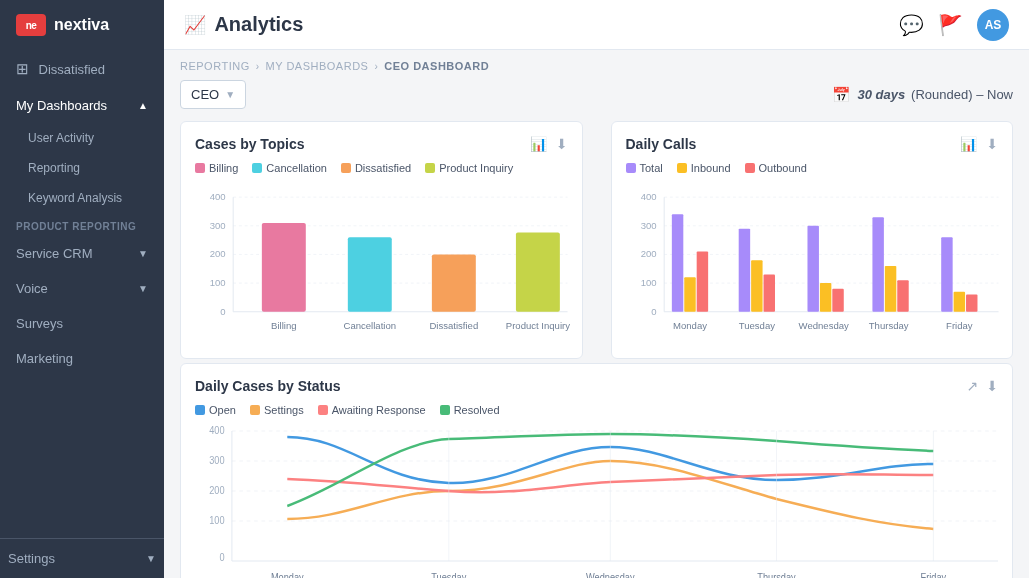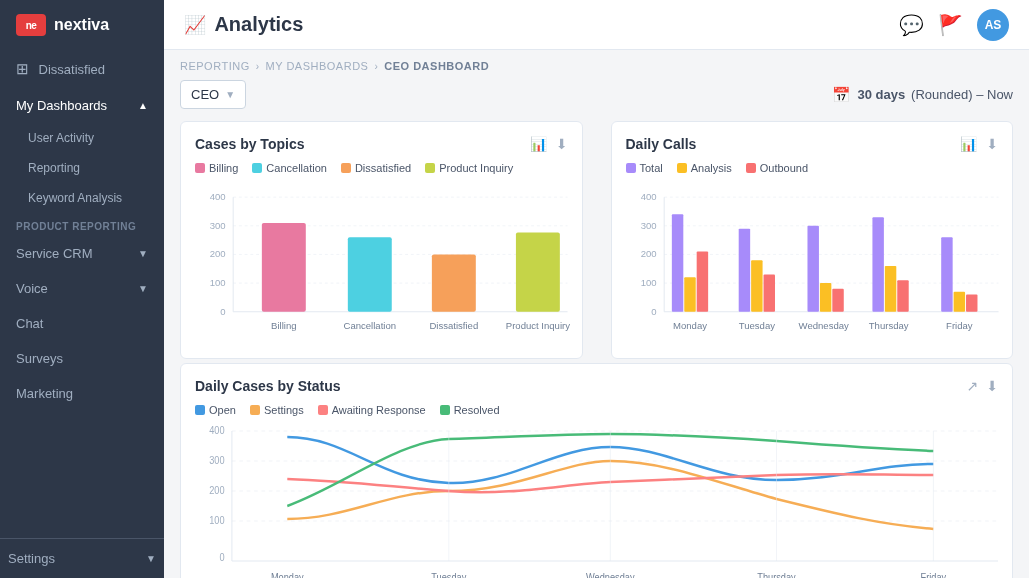--- a/index.html
+++ b/index.html
@@ -40,21 +40,21 @@
     .breadcrumb { display: flex; align-items: center; gap: 6px; font-size: 11px; color: #a0aec0; text-transform: uppercase; letter-spacing: 0.5px; margin-bottom: 8px; }
     .breadcrumb-sep { font-size: 10px; }
     .breadcrumb-active { color: #718096; font-weight: 600; }
 
     
     .toolbar { display: flex; align-items: center; justify-content: space-between; margin-bottom: 12px; }
     .dropdown-select { display: flex; align-items: center; gap: 6px; border: 1px solid #cbd5e0; border-radius: 4px; padding: 6px 10px; background: white; font-size: 13px; color: #2d3748; cursor: pointer; }
     .dropdown-arrow { font-size: 10px; color: #a0aec0; }
     .date-range { display: flex; align-items: center; gap: 6px; font-size: 13px; color: #4a5568; }
     .date-range-icon { font-size: 15px; color: #718096; }
-    .date-bold { font-weight: 600; }
+    .date-bold { font-weight: 600; font-style: italic; }
 
     
     .charts-top { display: grid; grid-template-columns: 1fr 1fr; gap: 28px; margin-bottom: 4px; }
     .chart-card { background: white; border-radius: 6px; border: 1px solid #e2e8f0; padding: 14px; }
     .chart-header { display: flex; align-items: center; justify-content: space-between; margin-bottom: 10px; }
     .chart-title { font-size: 14px; font-weight: 600; color: #2d3748; }
     .chart-actions { display: flex; gap: 8px; }
     .chart-action-btn { font-size: 14px; color: #a0aec0; cursor: pointer; background: none; border: none; }
     .legend { display: flex; gap: 14px; flex-wrap: wrap; margin-bottom: 10px; }
     .legend-item { display: flex; align-items: center; gap: 4px; font-size: 11px; color: #4a5568; }
@@ -111,25 +111,20 @@
     <span class="sidebar-chevron">▼</span>
   </div>
   <div class="sidebar-item">
     <div class="sidebar-item-inner">
       <span>Voice</span>
     </div>
     <span class="sidebar-chevron">▼</span>
   </div>
   <div class="sidebar-item">
     <div class="sidebar-item-inner">
-      <span>Chat</span>
-    </div>
-  </div>
-  <div class="sidebar-item">
-    <div class="sidebar-item-inner">
       <span>Surveys</span>
     </div>
   </div>
   <div class="sidebar-item">
     <div class="sidebar-item-inner">
       <span>Marketing</span>
     </div>
   </div>
 
   <div class="sidebar-bottom">
@@ -244,21 +239,21 @@
             <button class="chart-action-btn">⬇</button>
           </div>
         </div>
         <div class="legend">
           <div class="legend-item">
             <div class="legend-dot" style="background:#a78bfa"></div>
             <span>Total</span>
           </div>
           <div class="legend-item">
             <div class="legend-dot" style="background:#fbbf24"></div>
-            <span>Analysis</span>
+            <span>Inbound</span>
           </div>
           <div class="legend-item">
             <div class="legend-dot" style="background:#f87171"></div>
             <span>Outbound</span>
           </div>
         </div>
         <div class="chart-area">
           <svg width="100%" height="160" viewBox="0 0 390 160">
             <line x1="40" y1="10" x2="40" y2="130" stroke="#e2e8f0" stroke-width="1"></line>
             <line x1="40" y1="130" x2="390" y2="130" stroke="#e2e8f0" stroke-width="1"></line>

